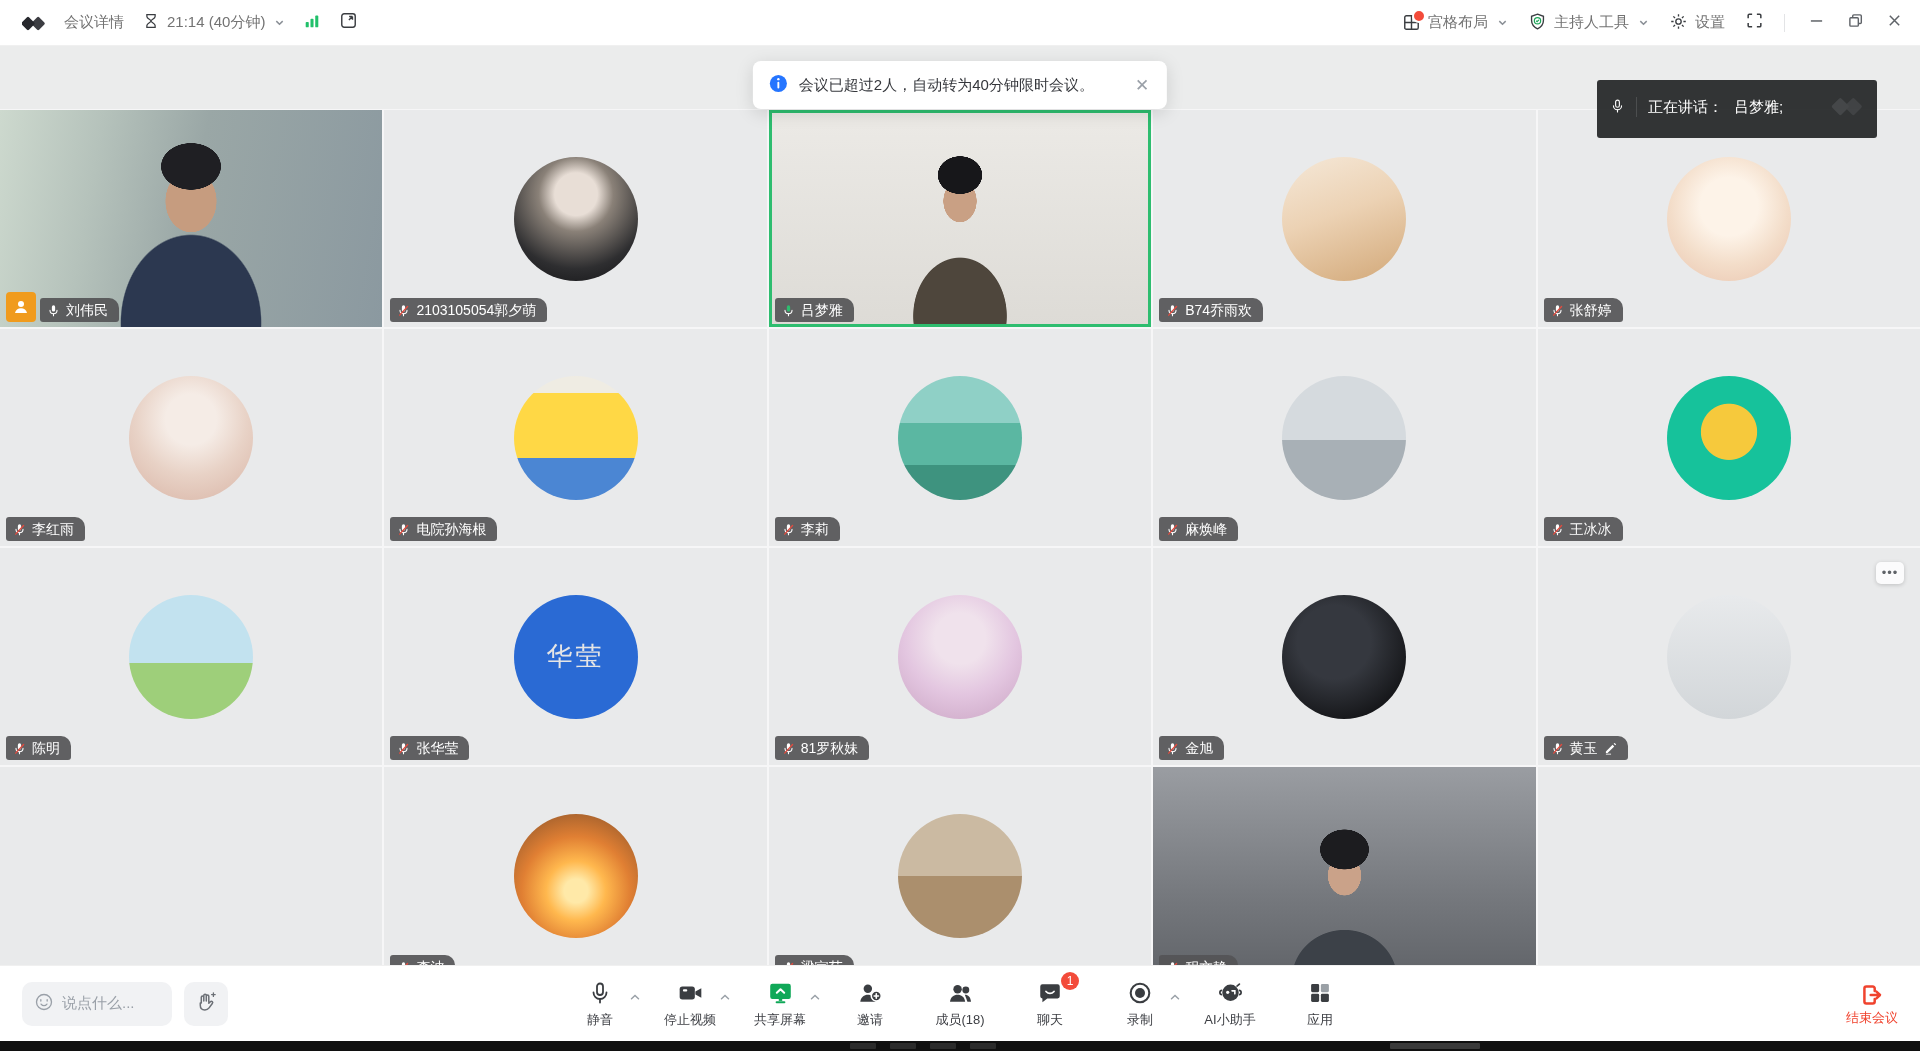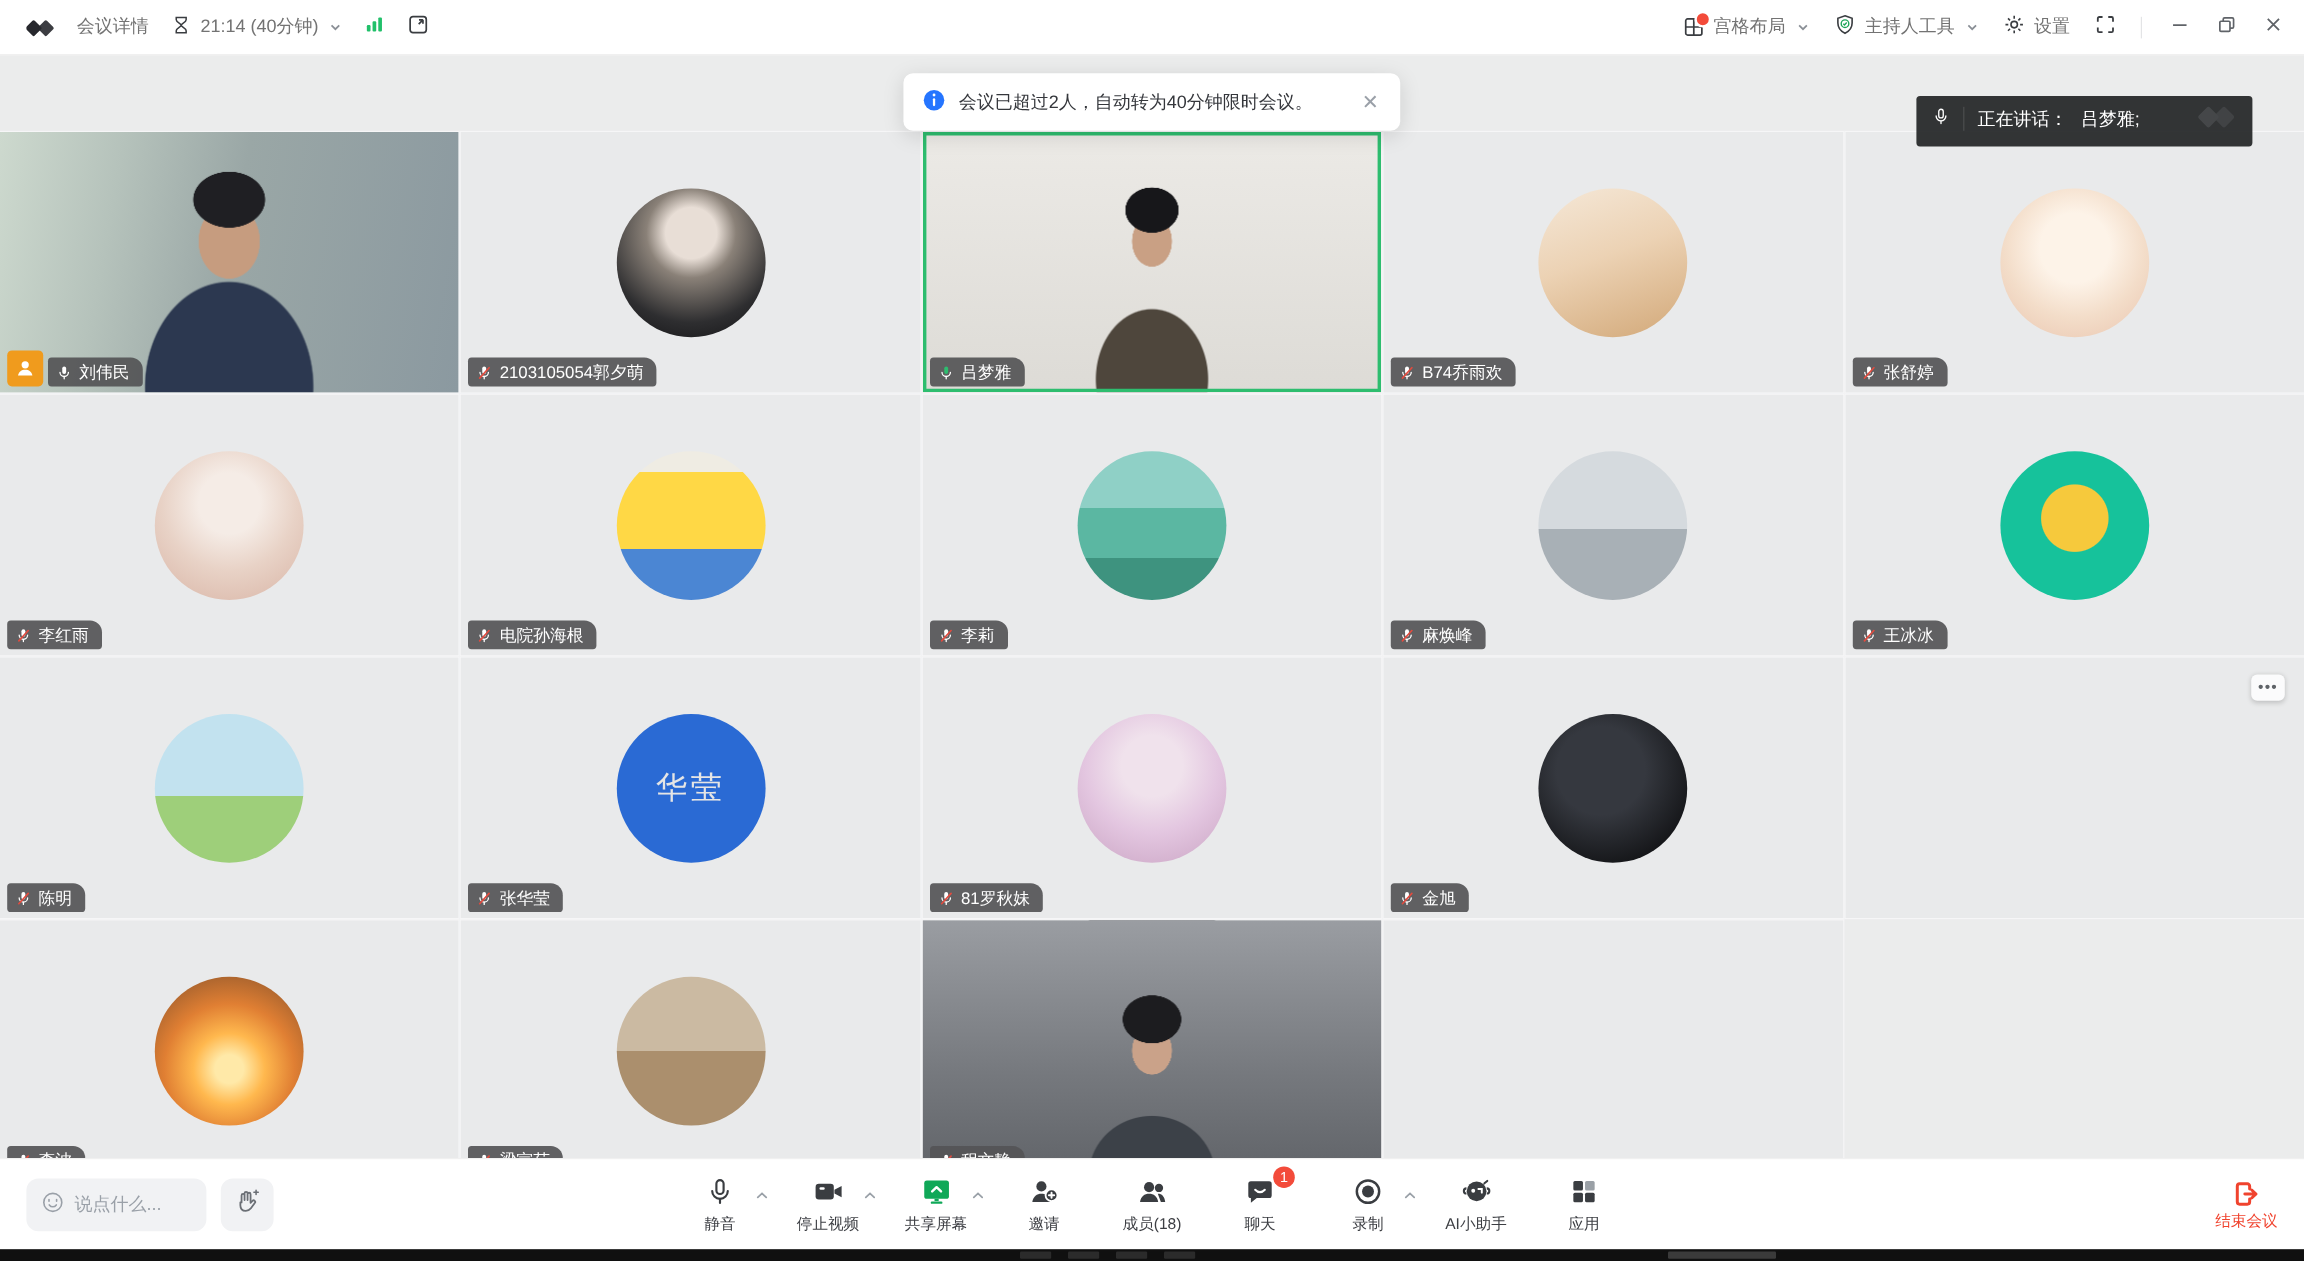--- a/index.html
+++ b/index.html
@@ -32,21 +32,21 @@
   .tag-row{position:absolute;left:6px;bottom:5px;display:flex;align-items:flex-end;gap:4px;z-index:3;}
   .host-badge{width:30px;height:30px;border-radius:4px;background:#f09b1d;display:flex;align-items:center;justify-content:center;}
   .name-tag{display:flex;align-items:center;gap:6px;background:rgba(84,84,86,.92);color:#fff;
     font-size:14px;line-height:16px;padding:4px 11px 4px 7px;border-radius:3px 10px 3px 3px;white-space:nowrap;}
   
   .banner{position:absolute;top:61px;left:50%;transform:translateX(-50%);height:48px;background:#fff;
     border-radius:8px;box-shadow:0 4px 18px rgba(0,0,0,.13);display:flex;align-items:center;
     padding:0 18px 0 16px;gap:11px;font-size:15px;color:#35373c;z-index:60;white-space:nowrap;}
   .banner .close{margin-left:30px;color:#9aa0a8;font-size:17px;line-height:1;cursor:default;}
   
-  .speakbox{position:absolute;top:80px;right:43px;height:42px;background:rgba(40,42,43,.95);
+  .speakbox{position:absolute;top:80px;right:43px;height:58px;background:rgba(40,42,43,.95);
     display:flex;align-items:center;gap:11px;padding:0 12px 4px 13px;border-radius:3px;color:#fff;
     font-size:15px;z-index:55;min-width:280px;box-sizing:border-box;}
   .speakbox .sdiv{width:1px;height:20px;background:#4c4e4f;}
   .speakbox .wm{margin-left:auto;opacity:.55;}
   
   .more-btn{position:absolute;top:562px;right:16px;width:28px;height:22px;background:#fbfbfc;
     border-radius:5px;box-shadow:0 1px 4px rgba(0,0,0,.18);display:flex;align-items:center;
     justify-content:center;color:#5f6368;font-size:13px;letter-spacing:1px;z-index:40;line-height:10px;}
   
   .toolbar{position:absolute;left:0;right:0;bottom:10px;height:76px;background:#fff;z-index:70;
@@ -390,20 +390,42 @@
               <rect x="9" y="2.5" width="6" height="11.5" rx="3" fill="#fff" stroke="none"></rect>
               <path d="M5.5 11.5a6.5 6.5 0 0 0 13 0"></path>
               <path d="M12 18v3.5"></path>
               <path d="M5 20.5L19.5 4.5" stroke="#e04b3f" stroke-width="2.6" stroke-linecap="round"></path>
             </svg>
           </span>
           <span>金旭</span>
         </div>
       </div>
     </div>
+    <div class="tile">
+      <div class="avatar" style="background: linear-gradient(rgb(232, 234, 236) 0%, rgb(210, 214, 217) 100%);"></div>
+      <div class="tag-row">
+        <div class="name-tag">
+          <span style="display: inline-flex;">
+            <svg width="13" height="15" viewBox="0 0 24 24" fill="none" stroke="#fff" stroke-width="2" stroke-linecap="round">
+              <rect x="9" y="2.5" width="6" height="11.5" rx="3" fill="#fff" stroke="none"></rect>
+              <path d="M5.5 11.5a6.5 6.5 0 0 0 13 0"></path>
+              <path d="M12 18v3.5"></path>
+              <path d="M5 20.5L19.5 4.5" stroke="#e04b3f" stroke-width="2.6" stroke-linecap="round"></path>
+            </svg>
+          </span>
+          <span>黄玉</span>
+          <span style="display: inline-flex;">
+            <svg width="13" height="13" viewBox="0 0 24 24" fill="#fff">
+              <path d="M3.5 17.4V20.5h3.1L18.9 8.2l-3.1-3.1zM20.9 6.2l-3.1-3.1.9-.9a1 1 0 0 1 1.4 0l1.7 1.7a1 1 0 0 1 0 1.4z"></path>
+              <rect x="3.5" y="21.6" width="9.5" height="1.6"></rect>
+            </svg>
+          </span>
+        </div>
+      </div>
+    </div>
     <div class="tile"></div>
     <div class="tile">
       <div class="avatar" style="background: radial-gradient(circle at 50% 62%, rgb(255, 233, 168) 0px, rgb(255, 233, 168) 12%, rgb(255, 184, 78) 30%, rgb(224, 127, 51) 55%, rgb(126, 78, 42) 100%);"></div>
       <div class="tag-row">
         <div class="name-tag">
           <span style="display: inline-flex;">
             <svg width="13" height="15" viewBox="0 0 24 24" fill="none" stroke="#fff" stroke-width="2" stroke-linecap="round">
               <rect x="9" y="2.5" width="6" height="11.5" rx="3" fill="#fff" stroke="none"></rect>
               <path d="M5.5 11.5a6.5 6.5 0 0 0 13 0"></path>
               <path d="M12 18v3.5"></path>

